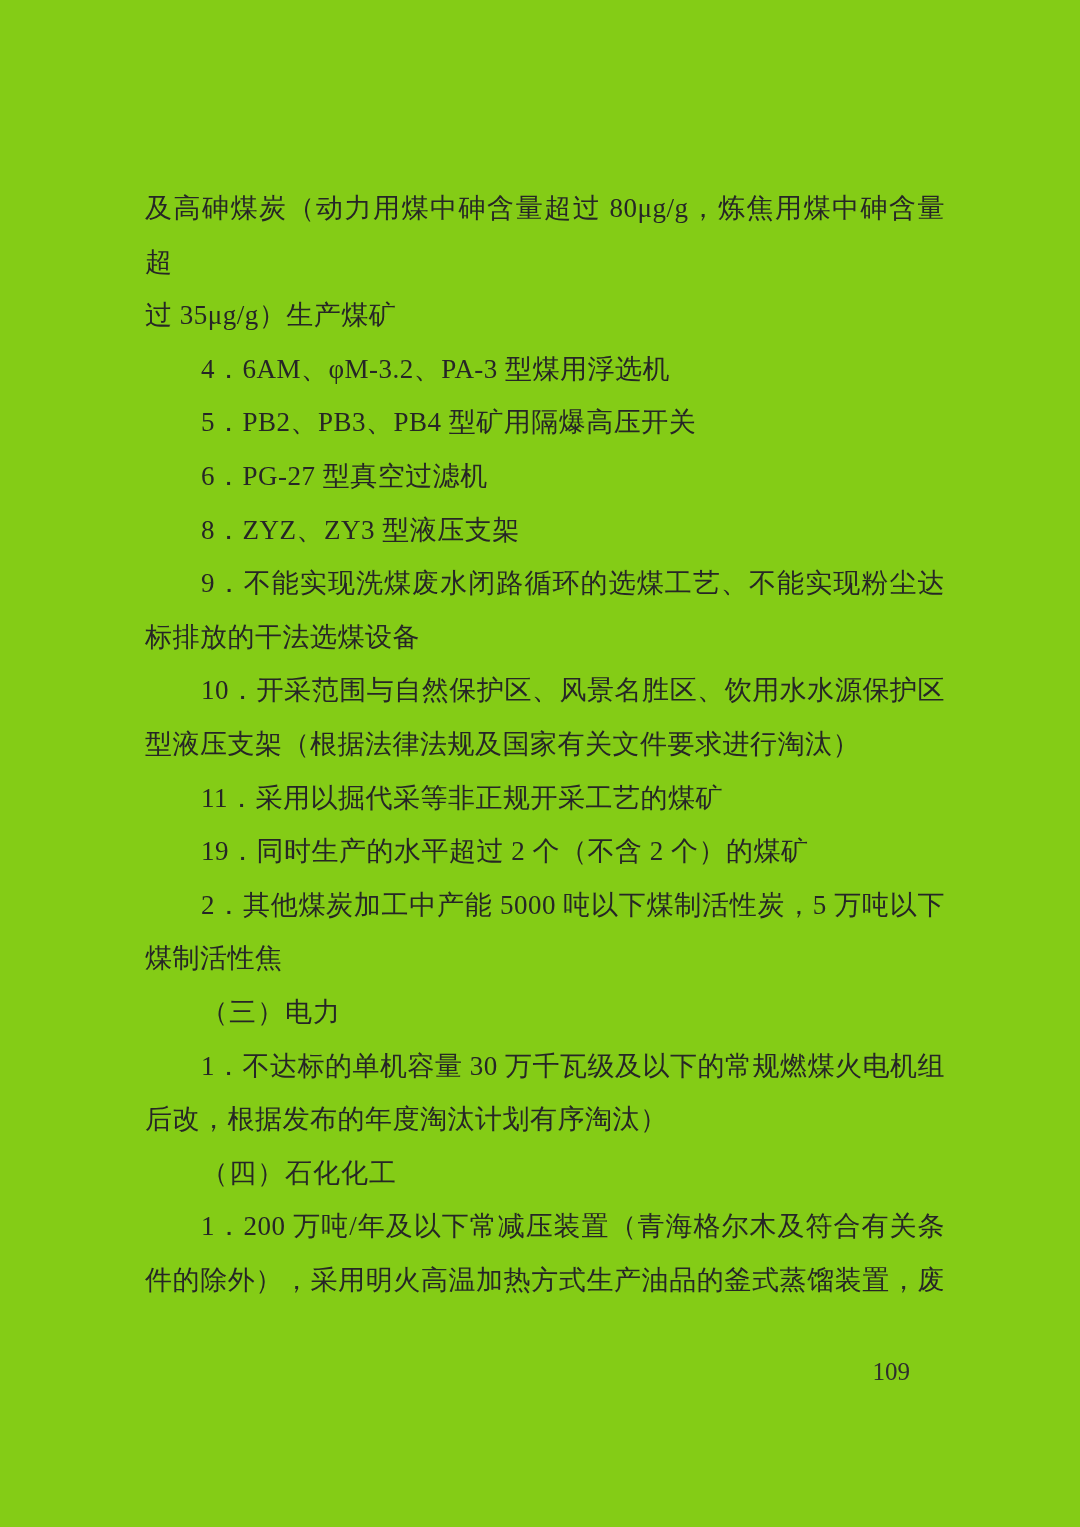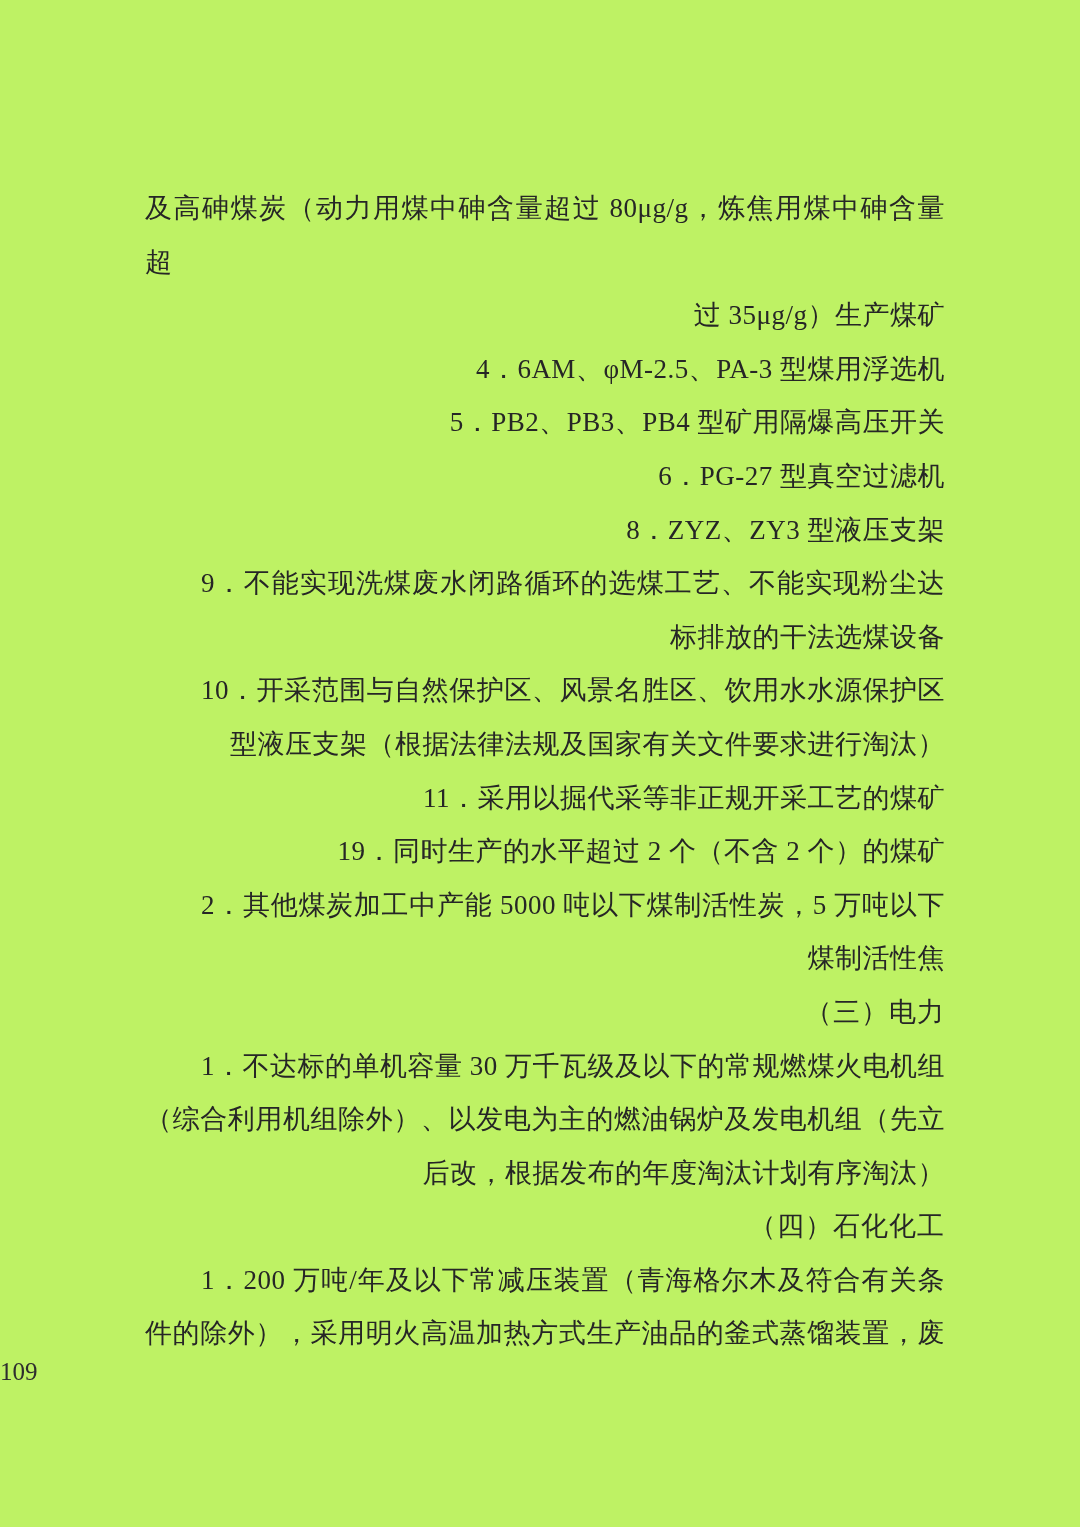--- a/index.html
+++ b/index.html
@@ -4,73 +4,73 @@
 <style>
   html, body {
     margin: 0;
     padding: 0;
     background: #ffffff;
   }
   .page {
     position: relative;
     width: 1080px;
     height: 1527px;
-    background: #bef264;
+    background: #84cc16;
     overflow: hidden;
     font-family: "Liberation Serif", "DejaVu Serif", serif;
     color: #262626;
   }
   .content {
     position: absolute;
     left: 145px;
     top: 182px;
     width: 800px;
   }
   .line {
     font-size: 27px;
     line-height: 53.6px;
     letter-spacing: 0.5px;
-    text-align: right;
+    text-align: left;
     white-space: normal;
   }
   .justify {
     text-align: justify;
     text-align-last: justify;
   }
   .indent {
     text-indent: 56px;
   }
   .heading {
     font-weight: 400;
     letter-spacing: 1px;
   }
   .page-number {
     position: absolute;
     top: 1352px;
     left: 0;
     width: 910px;
-    text-align: left;
+    text-align: right;
     font-size: 25px;
     line-height: 40px;
     color: #2e2e2e;
   }
 </style>
 </head>
 <body>
 
 <div class="page">
   <div class="content">
 
     <div>
       <div class="line justify">及高砷煤炭（动力用煤中砷含量超过 80μg/g，炼焦用煤中砷含量超</div>
       <div class="line">过 35μg/g）生产煤矿</div>
     </div>
 
     <div>
-      <div class="line indent">4．6AM、φM-2.5、PA-3 型煤用浮选机</div>
+      <div class="line indent">4．6AM、φM-3.2、PA-3 型煤用浮选机</div>
     </div>
 
     <div>
       <div class="line indent">5．PB2、PB3、PB4 型矿用隔爆高压开关</div>
     </div>
 
     <div>
       <div class="line indent">6．PG-27 型真空过滤机</div>
     </div>
 
@@ -101,21 +101,20 @@
       <div class="line indent justify">2．其他煤炭加工中产能 5000 吨以下煤制活性炭，5 万吨以下</div>
       <div class="line">煤制活性焦</div>
     </div>
 
     <div>
       <div class="line indent heading">（三）电力</div>
     </div>
 
     <div>
       <div class="line indent justify">1．不达标的单机容量 30 万千瓦级及以下的常规燃煤火电机组</div>
-      <div class="line justify">（综合利用机组除外）、以发电为主的燃油锅炉及发电机组（先立</div>
       <div class="line">后改，根据发布的年度淘汰计划有序淘汰）</div>
     </div>
 
     <div>
       <div class="line indent heading">（四）石化化工</div>
     </div>
 
     <div>
       <div class="line indent justify">1．200 万吨/年及以下常减压装置（青海格尔木及符合有关条</div>
       <div class="line justify">件的除外），采用明火高温加热方式生产油品的釜式蒸馏装置，废</div>

